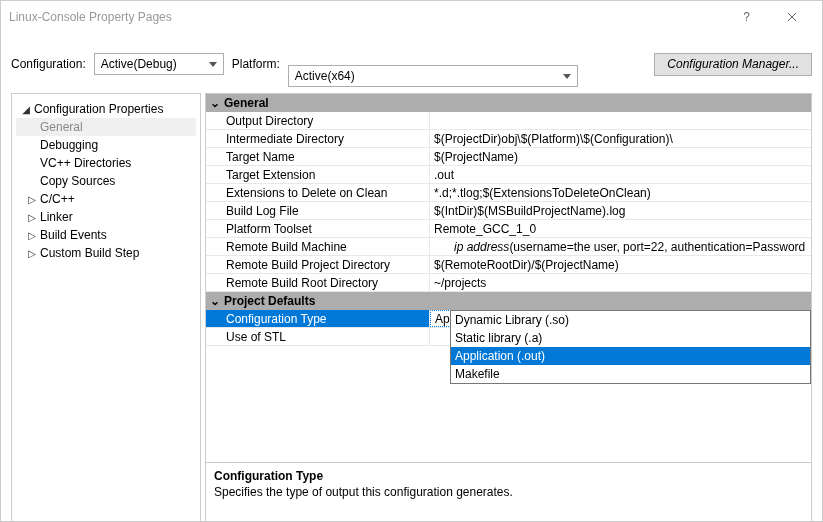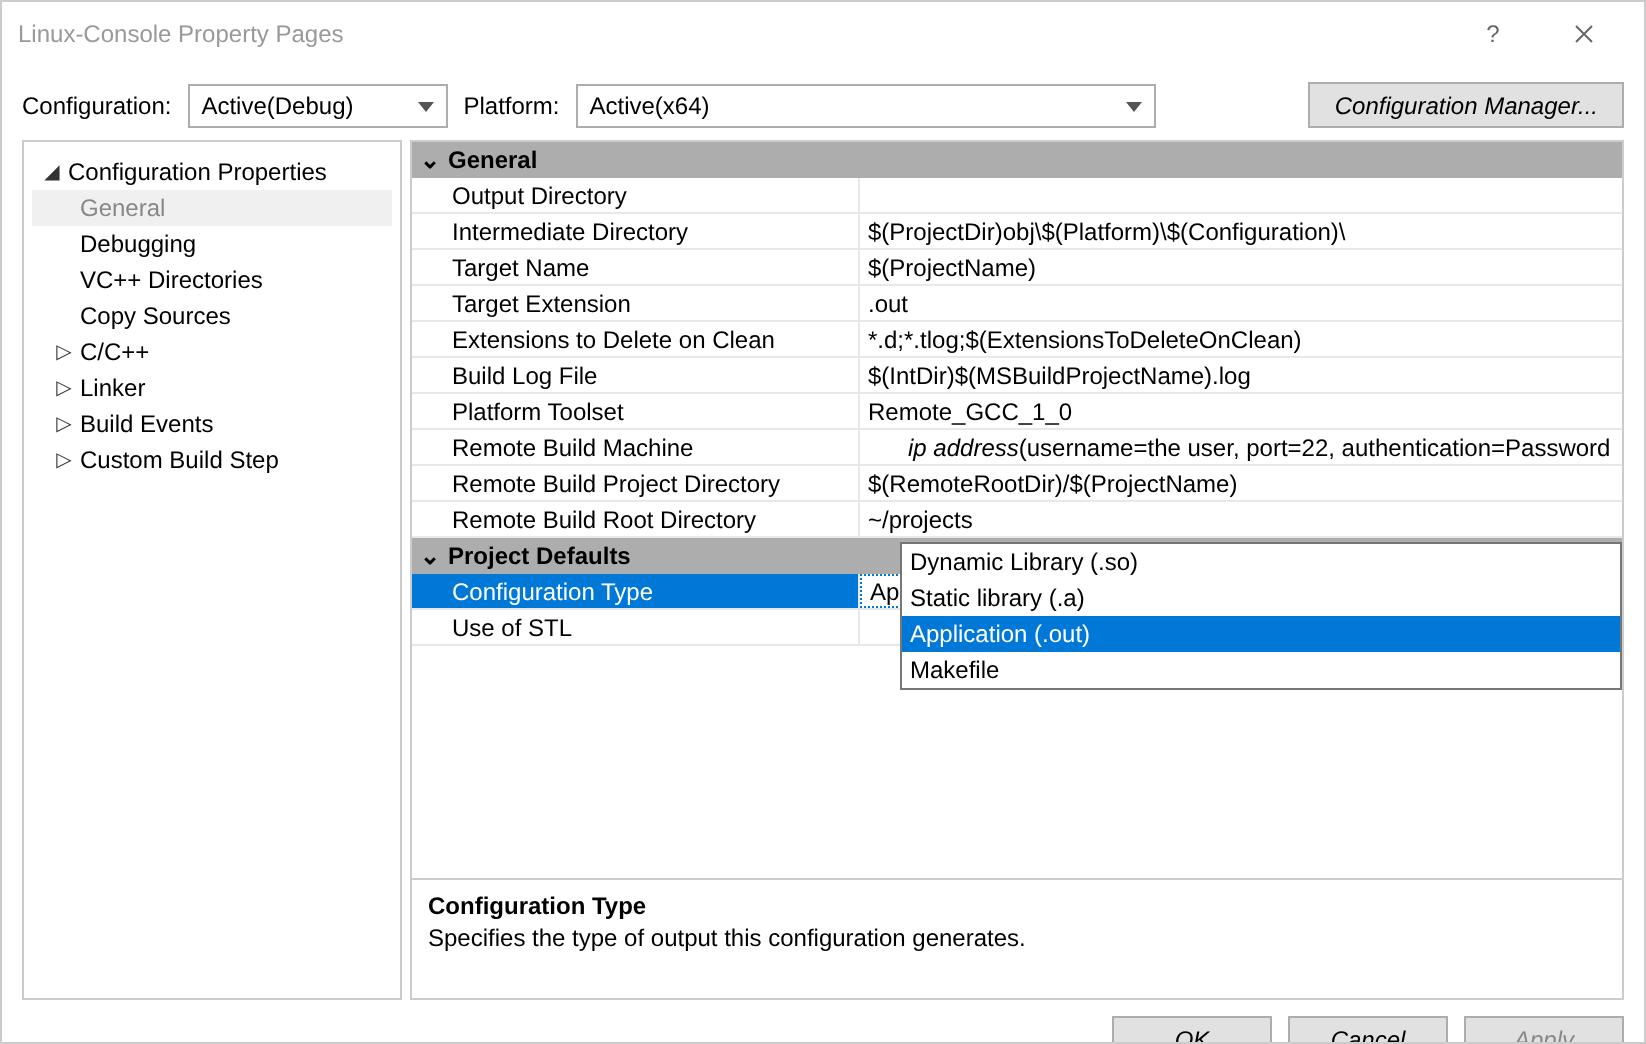--- a/index.html
+++ b/index.html
@@ -5,40 +5,40 @@
 * { box-sizing: border-box; margin: 0; padding: 0; font-family: "Segoe UI", Tahoma, sans-serif; font-size: 12px; }
 body { background: #fff; color: #000; width: 823px; height: 522px; overflow: hidden; border: 1px solid #ccc; }
 .titlebar { height: 30px; display: flex; align-items: center; padding: 16px 8px; color: #999; }
 .titlebar .title { flex: 1; }
 .titlebar .btn { width: 45px; height: 30px; display: flex; align-items: center; justify-content: center; color: #666; }
 .config-row { display: flex; align-items: center; gap: 8px; padding: 8px 10px 6px 10px; justify-content: center; }
 .config-row label { color: #000; }
 .combobox { border: 1px solid #adadad; background: #fff; height: 22px; padding: 0 18px 0 6px; position: relative; display: inline-flex; align-items: center; }
 .combobox::after { content: ""; position: absolute; right: 6px; top: 8px; border-left: 4px solid transparent; border-right: 4px solid transparent; border-top: 5px solid #555; }
 #cfg-combo { width: 130px; }
-#plat-combo { width: 290px; }
+#plat-combo { width: 290px; margin-top: 24px; }
 .btn-std { border: 1px solid #adadad; background: #e1e1e1; height: 23px; padding: 0 12px; display: inline-flex; align-items: center; font-style: italic; }
 .main { display: flex; height: 430px; padding: 0 10px; gap: 4px; }
 .tree { width: 190px; border: 1px solid #ccc; padding: 6px 4px; }
 .tree-row { display: flex; align-items: center; height: 18px; padding-left: 4px; }
 .tree-row .exp { width: 12px; text-align: center; color: #333; font-size: 10px; }
 .tree-row .label { padding-left: 2px; }
 .tree-row.indent1 { padding-left: 22px; }
 .tree-row.selected { background: #f0f0f0; color: #888; }
 .right { flex: 1; display: flex; flex-direction: column; border: 1px solid #ccc; position: relative; overflow: hidden; }
 .grid { flex: 1; overflow: hidden; }
 .section-header { background: #adadad; color: #000; font-weight: bold; display: flex; align-items: center; height: 18px; padding-left: 4px; }
 .section-header .exp { width: 14px; color: #000; }
 .row { display: flex; height: 18px; border-bottom: 1px solid #e8e8e8; }
 .row .prop { width: 224px; padding-left: 20px; display: flex; align-items: center; border-right: 1px solid #e8e8e8; }
 .row .val { flex: 1; padding-left: 4px; display: flex; align-items: center; white-space: nowrap; overflow: hidden; position: relative; }
 .row.sel .prop { background: #0078d7; color: #fff; }
 .row.sel .val { border: 1px dotted #0078d7; }
 .row.sel .val::after { content: ""; position: absolute; right: 4px; top: 5px; border-left: 4px solid transparent; border-right: 4px solid transparent; border-top: 5px solid #555; }
-.dropdown { position: absolute; left: 244px; right: 0; top: 200px; background: #fff; border: 1px solid #767676; z-index: 10; }
+.dropdown { position: absolute; left: 244px; right: 0; top: 216px; background: #fff; border: 1px solid #767676; z-index: 10; }
 .dropdown .opt { height: 18px; padding-left: 4px; display: flex; align-items: center; }
 .dropdown .opt.sel { background: #0078d7; color: #fff; }
 .desc { border-top: 1px solid #ccc; padding: 6px 8px; height: 60px; }
 .desc .dtitle { font-weight: bold; margin-bottom: 2px; }
 .footer { display: flex; justify-content: flex-end; gap: 8px; padding: 8px 10px; }
 .footer .btn-std { width: 80px; justify-content: center; }
 .footer .btn-std.disabled { color: #888; }
 .ital { font-style: italic; }
 </style>
 </head>

